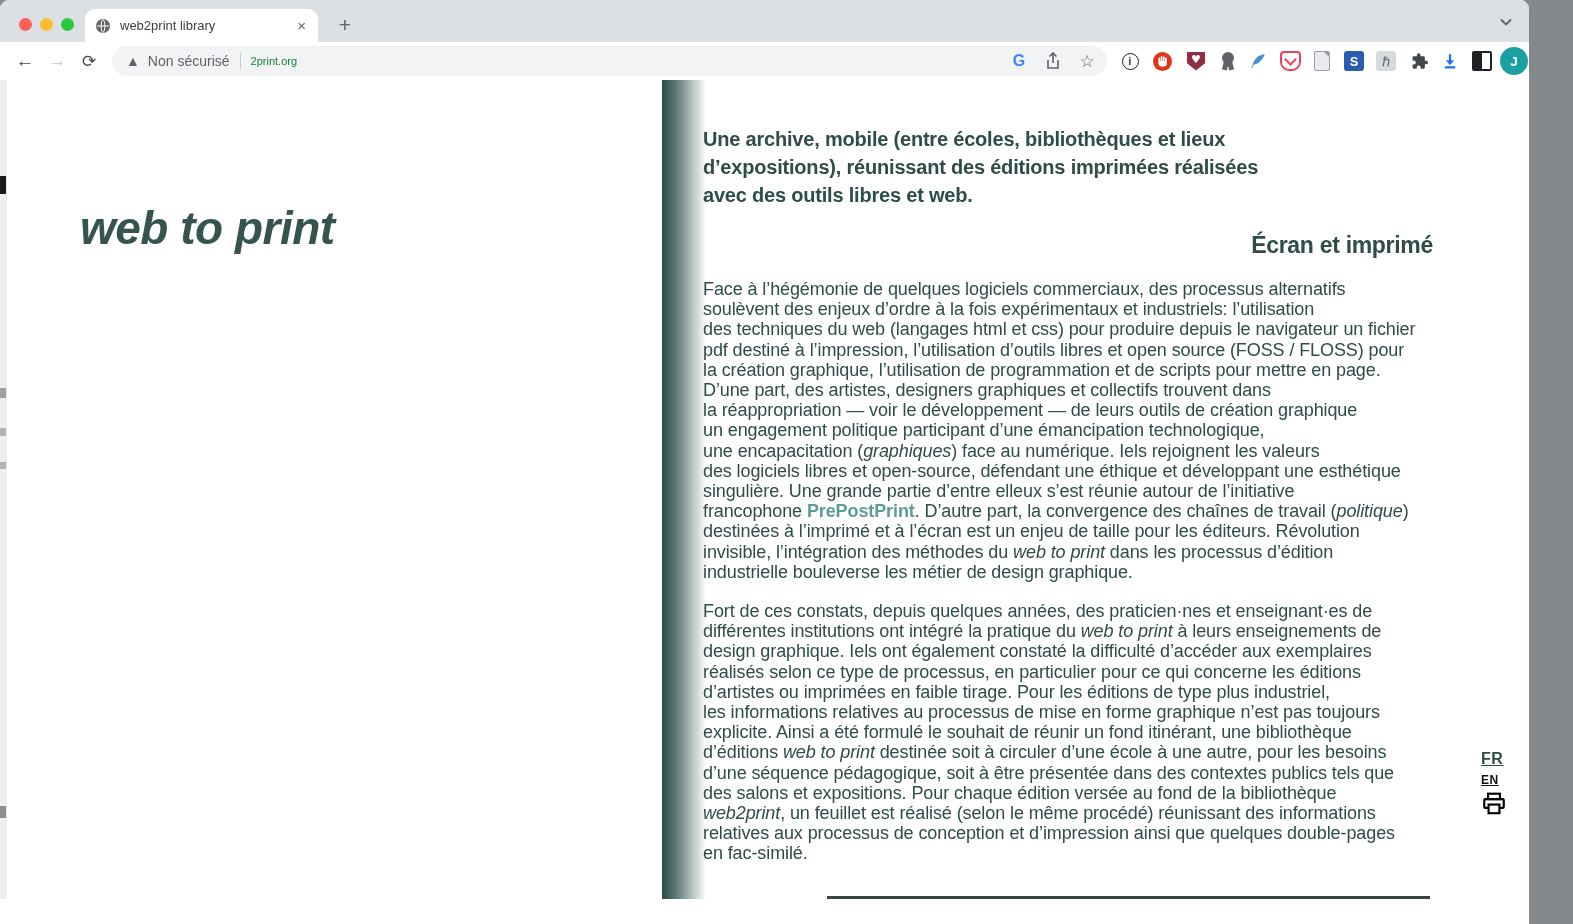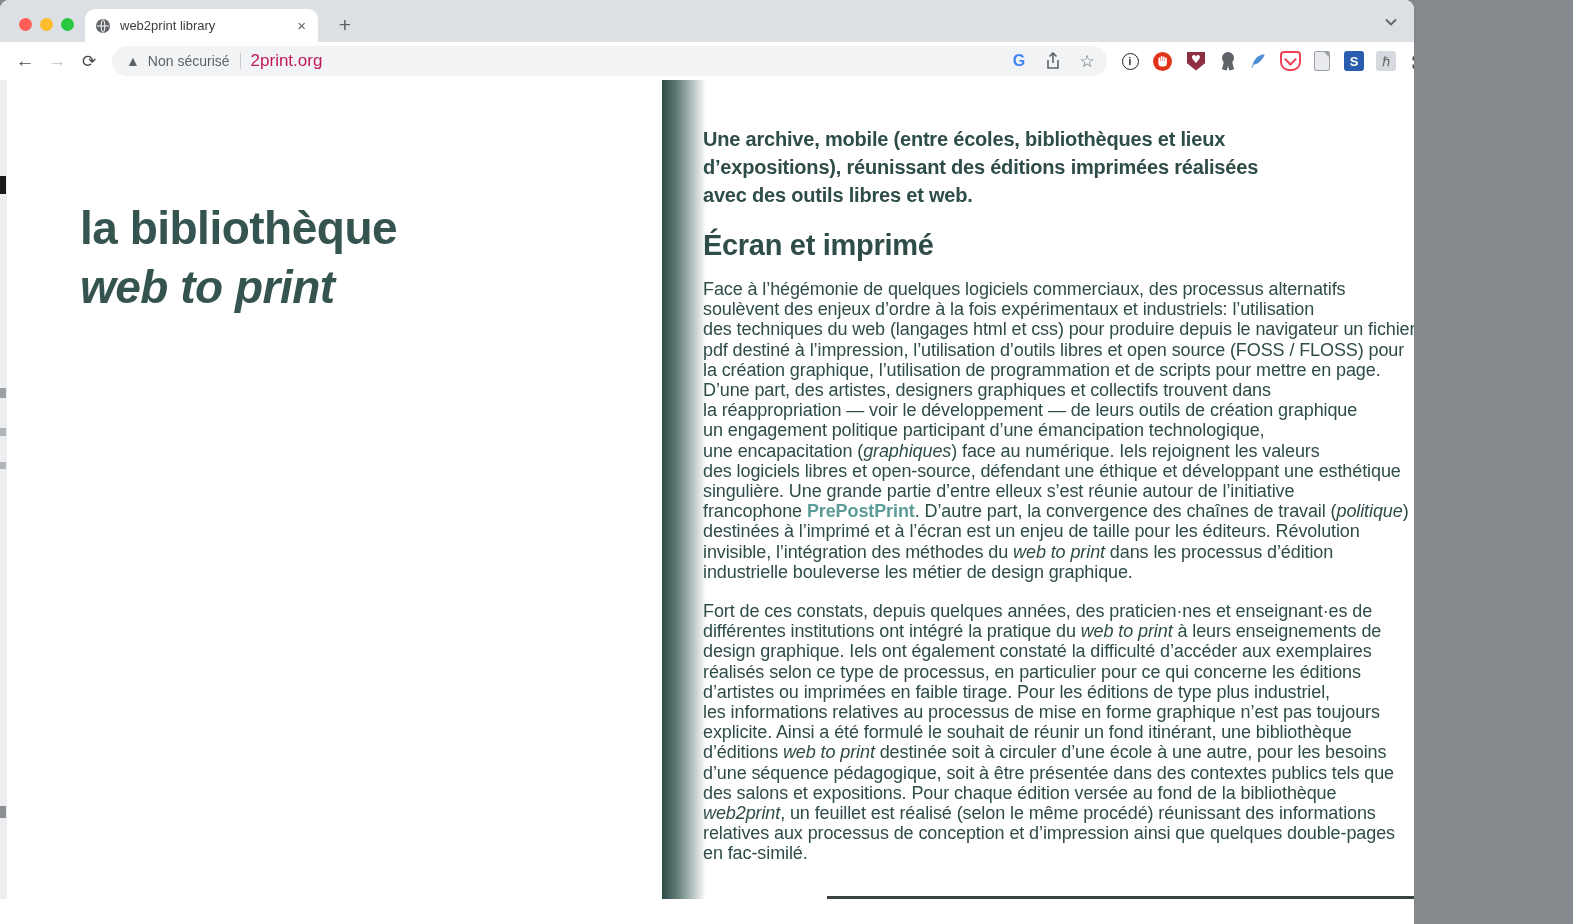--- a/index.html
+++ b/index.html
@@ -1,16 +1,16 @@
 <!DOCTYPE html>
 <html lang="fr"><head>
 <meta charset="utf-8">
 <style>
   html,body{margin:0;padding:0;background:#85888c;font-family:"Liberation Sans","DejaVu Sans",sans-serif;}
-  .window{position:relative;width:1414px;height:924px;background:#fff;border-radius:9px 9px 0 0;overflow:hidden;}
+  .window{position:relative;width:1529px;height:924px;background:#fff;border-radius:9px 9px 0 0;overflow:hidden;}
 
   
   .tabstrip{position:relative;height:42px;background:#dce0e4;}
   .traffic{position:absolute;top:18px;left:19px;display:flex;gap:8px;}
   .light{width:13px;height:13px;border-radius:50%;}
   .light.red{background:#ff5f57;}.light.yellow{background:#febc2e;}.light.green{background:#28c840;}
   .tab{position:absolute;left:85px;top:9px;width:233px;height:33px;background:#fff;border-radius:10px 10px 0 0;display:flex;align-items:center;padding:0 10px;box-sizing:border-box;}
   .favicon{width:16px;height:16px;flex:0 0 16px;margin-right:9px;}
   .tab-title{font-size:13px;color:#3c4043;flex:1;white-space:nowrap;overflow:hidden;}
   .tab-close{font-size:15px;color:#5f6368;padding:0 2px;cursor:default;}
@@ -20,21 +20,21 @@
   
   .toolbar{position:relative;height:38px;background:#fff;}
   .navbtn{position:absolute;top:4px;width:30px;height:30px;display:flex;align-items:center;justify-content:center;font-size:19px;border-radius:50%;}
   .navbtn.back{left:10px;color:#45484c;}
   .navbtn.fwd{left:42px;color:#c0c4c9;}
   .navbtn.reload{left:74px;color:#45484c;font-size:17px;}
   .omnibox{position:absolute;left:112px;top:4px;width:995px;height:30px;background:#f1f3f4;border-radius:15px;display:flex;align-items:center;box-sizing:border-box;padding:0 14px;}
   .warn-tri{color:#5f6368;font-size:14px;margin-right:8px;line-height:1;}
   .sec-label{color:#5f6368;font-size:14px;white-space:nowrap;}
   .omni-sep{width:1px;height:16px;background:#c9ccd1;margin:0 10px;}
-  .omni-url{color:#be185d;font-size:17px;}
+  .omni-url{color:#15803d;font-size:11px;}
   .omni-icons{position:absolute;right:10px;top:0;height:30px;display:flex;align-items:center;gap:14px;}
   .omni-icons .oicn{width:20px;height:20px;display:flex;align-items:center;justify-content:center;}
   .g-glyph{font-size:16px;font-weight:bold;color:#4285f4;}
   .star-glyph{font-size:17px;color:#5f6368;}
 
   .ext{position:absolute;top:5px;width:28px;height:28px;display:flex;align-items:center;justify-content:center;}
   .circ-i{width:15px;height:15px;border:1.8px solid #202124;border-radius:50%;display:flex;align-items:center;justify-content:center;font-size:10px;font-weight:bold;color:#202124;}
   .hand-bg{width:19px;height:19px;background:#e0351b;border-radius:50%;display:flex;align-items:center;justify-content:center;}
   .shield{width:18px;height:19px;background:#8e2f44;clip-path:polygon(0 0,100% 0,100% 62%,50% 100%,0 62%);display:flex;align-items:flex-start;justify-content:center;}
   .shield span{color:#fff;font-size:11px;line-height:15px;font-family:"DejaVu Sans",sans-serif;}
@@ -65,21 +65,21 @@
   .edge-strip{position:absolute;left:0;top:0;bottom:0;width:7px;background:#eceef0;}
   .edge-mark{position:absolute;left:0;width:6px;}
 
   .page-title{position:absolute;left:80px;top:88px;font-size:46px;font-weight:bold;line-height:59px;color:#35544f;letter-spacing:-0.5px;}
   .h1-line.italic{font-style:italic;}
 
   .fold{position:absolute;left:662px;top:0;bottom:0;width:44px;background:linear-gradient(90deg,#2c4b47 0%,#597571 30%,rgba(255,255,255,0) 100%);}
 
   .article{position:absolute;left:703px;top:0;width:730px;}
   .intro{margin:45px 0 0 0;font-size:20px;font-weight:bold;line-height:28px;white-space:pre-line;letter-spacing:-0.2px;}
-  .sec-h{margin:21px 0 0 0;font-size:29px;font-weight:bold;line-height:30px;letter-spacing:-0.3px;}
+  .sec-h{margin:21px 0 0 0;font-size:23px;font-weight:bold;line-height:30px;letter-spacing:-0.3px;text-align:right;}
   .sec-p{margin:19px 0 0 0;font-size:18px;line-height:20.2px;white-space:pre-line;letter-spacing:-0.1px;font-weight:500;}
   .sec-p i{font-style:italic;}
   .inline-link{color:#5d9b97;font-weight:bold;text-decoration:none;}
 
   .lang-box{position:absolute;left:1481px;top:670px;width:40px;text-align:left;}
   .lang-fr{font-size:16px;font-weight:bold;color:#2e4c48;text-decoration:underline;display:block;margin-bottom:5px;letter-spacing:0.5px;}
   .lang-en{font-size:12px;font-weight:bold;color:#101010;display:block;margin-bottom:4px;letter-spacing:0.5px;}
   .print-btn{display:block;width:26px;height:26px;}
 
   .clip-bar{position:absolute;left:827px;top:816px;width:603px;height:6px;background:#3a4341;}
@@ -206,21 +206,20 @@
   <div class="content">
     <div class="edge-strip">
       <span class="edge-mark" style="top:96px;height:18px;background:#1a1a1a;"></span>
       <span class="edge-mark" style="top:308px;height:10px;background:#9aa0a6;"></span>
       <span class="edge-mark" style="top:348px;height:8px;background:#b0b4b8;"></span>
       <span class="edge-mark" style="top:382px;height:7px;background:#b0b4b8;"></span>
       <span class="edge-mark" style="top:726px;height:12px;background:#8c9094;"></span>
     </div>
 
     <h1 class="page-title">
-      <div class="h1-line">la bibliothèque</div>
       <div class="h1-line italic">web to print</div>
     </h1>
 
     <div class="fold"></div>
 
     <div class="article">
       <p class="intro">Une archive, mobile (entre écoles, bibliothèques et lieux
 d’expositions), réunissant des éditions imprimées réalisées
 avec des outils libres et web.</p>
       <h2 class="sec-h">Écran et imprimé</h2>

